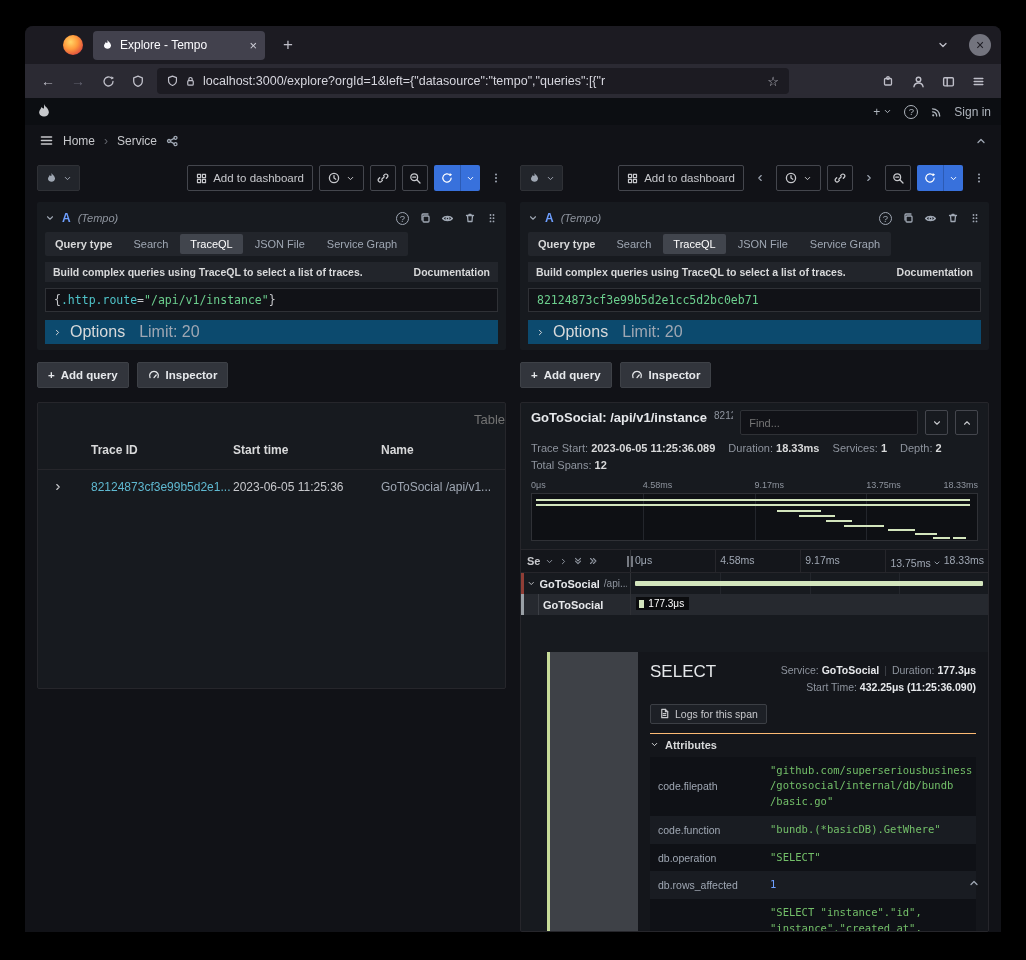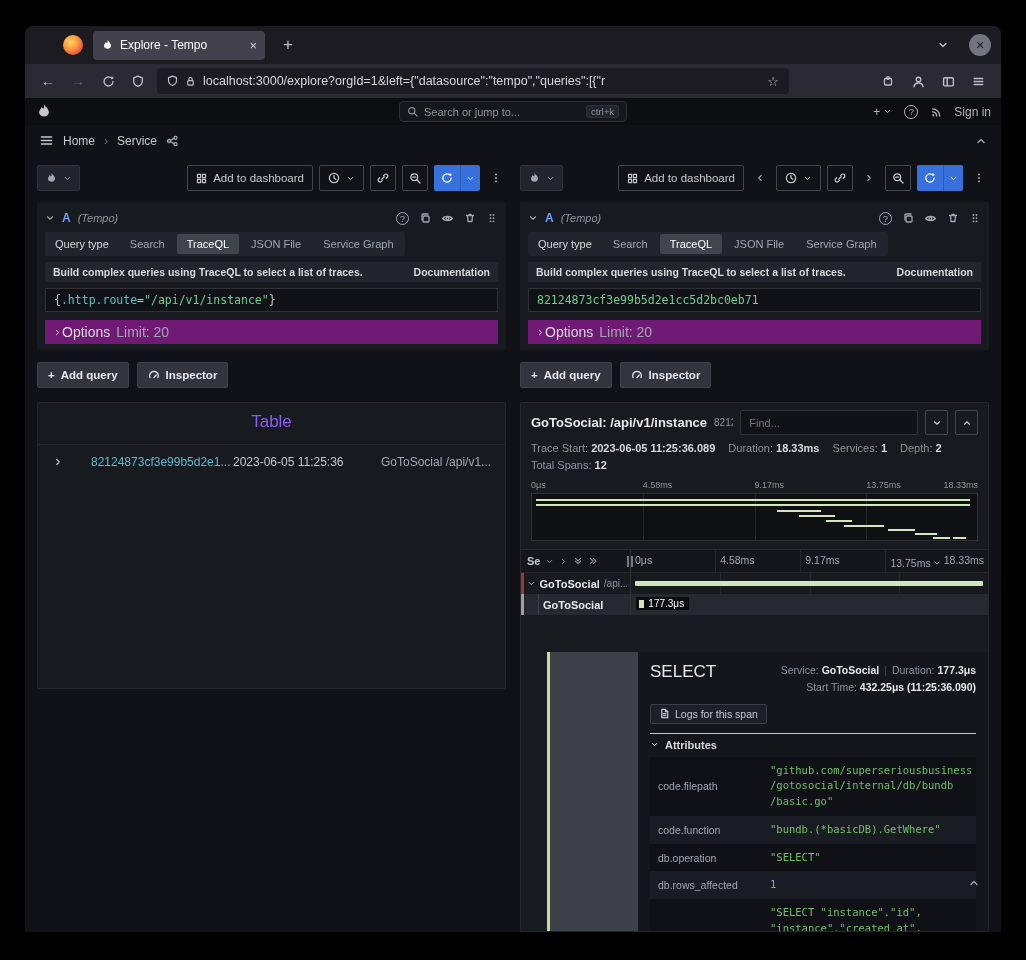--- a/index.html
+++ b/index.html
@@ -57,50 +57,50 @@
   .btn-run { height:26px; background:#3871dc; border-radius:2px; display:flex; align-items:stretch; color:#fff; }
   .run-main { display:flex; align-items:center; padding:0 7px; }
   .run-caret { display:flex; align-items:center; padding:0 5px; border-left:1px solid #2c5bb4; }
 
   .qcard { background:#171a1f; border-radius:2px; padding:6px 8px; margin-bottom:10px; }
   .qhead { height:20px; display:flex; align-items:center; gap:7px; margin-bottom:4px; color:#9fa7b3; }
   .refid { color:#6e9fff; font-size:12px; font-weight:700; }
   .ds-hint { font-style:italic; font-size:11px; color:#8e949e; }
   .qhead .icons { margin-left:auto; display:flex; gap:10px; align-items:center; }
   .tabsrow { display:flex; align-items:stretch; background:#22252b; border-radius:2px; height:24px; width:fit-content; margin-bottom:6px; font-size:11px; }
-  .tabs-label { display:flex; align-items:center; padding:0 10px; color:#d8d9da; font-weight:400;text-align:center; }
+  .tabs-label { display:flex; align-items:center; padding:0 10px; color:#d8d9da; font-weight:700;text-align:center; }
   .tab-item { display:flex; align-items:center; padding:0 10px; color:#9fa7b3; border-radius:2px; margin:2px 1px; }
   .tab-item.active { background:#41454d; color:#fff; }
   .helper { height:20px; background:#22252b; display:flex; align-items:center; padding:0 8px; font-size:10.5px; font-weight:700; color:#d8d9da; margin-bottom:6px; }
   .helper .doc { margin-left:auto; }
   .code { height:24px; background:#111217; border:1px solid #2f3136; display:flex; align-items:center; padding:0 8px; font-family:"DejaVu Sans Mono",monospace; font-size:11.5px; margin-bottom:8px; white-space:nowrap; overflow:hidden; }
   .tok-brace { color:#c7c8cc; } .tok-field { color:#4fc3c9; } .tok-op { color:#c7c8cc; } .tok-string { color:#6ccf8e; }
-  .optrow { height:24px; background:#701a75; display:flex; align-items:center; padding:0 8px; font-size:14px; color:#d8d9da; }
+  .optrow { height:24px; background:#0c4a6e; display:flex; align-items:center; gap:8px; padding:0 8px; font-size:16px; color:#d8d9da; }
   .optrow .lim { color:#9fa7b3; margin-left:6px; }
 
   .actions { display:flex; gap:8px; margin:2px 0 14px; }
   .btn-sec { height:26px; background:#32353c; border:1px solid #3e4147; border-radius:2px; color:#e6e8eb; font-size:11.5px; font-weight:600; display:flex; gap:6px; align-items:center; padding:0 10px; }
 
   .panel { background:#171a1f; border:1px solid #26262b; border-radius:2px; }
 
   
   .table-panel { height:287px; display:flex; flex-direction:column; }
-  .panel-title { text-align:center; font-size:17px; color:#8b5cf6; padding:9px 0 12px; }
+  .panel-title { text-align:right; font-size:13px; color:#737373; padding:9px 0 12px; }
   .thead, .trow { display:flex; align-items:center; font-size:12px; }
   .thead { color:#d8d9da; font-weight:700; padding:4px 0 12px; }
   .col-exp { width:53px; padding-left:15px; }
   .col-id { width:142px; } .col-time { width:148px; } .col-name { flex:1; min-width:0; }
   .trow { height:34px; border-top:1px solid #26262b; color:#c7c8cc; }
   .trow .exp { color:#c7c8cc; }
   .tlink { color:#5fb9d1; white-space:nowrap; overflow:hidden; }
   .tname { color:#9fa7b3; white-space:nowrap; overflow:hidden; text-overflow:ellipsis; padding-right:8px; }
 
   
   .trace-panel { flex:1; min-height:0; display:flex; flex-direction:column; overflow:hidden; }
-  .t-head { display:flex; align-items:center; gap:7px; padding:7px 10px 5px; }
+  .t-head { display:flex; gap:7px; padding:7px 10px 5px; }
   .t-title { font-size:13px; font-weight:700; color:#e6e8eb; white-space:nowrap; }
   .t-suffix { font-size:10px; color:#8e949e; white-space:nowrap; overflow:hidden; }
   .find { margin-left:auto; width:178px; height:25px; background:#111217; border:1px solid #2f3136; border-radius:2px; display:flex; align-items:center; padding:0 8px; flex-shrink:0; }
   .find input { width:100%; background:transparent; border:0; outline:0; color:#c7c8cc; font-size:11px; font-family:"Liberation Sans",sans-serif; }
   .t-summary { padding:0 10px 6px; font-size:11px; color:#8e949e; line-height:1.55; }
   .t-summary .v { color:#d8d9da; font-weight:700;margin-top:20px; }
   .t-summary .item { margin-right:10px; }
 
   .mm-wrap { padding:0 10px 8px; }
   .mm-ticks { position:relative; height:13px; font-size:9px; color:#8e949e; }
@@ -235,28 +235,20 @@
         <svg class="ic" width="13" height="13" viewBox="0 0 12 12">
           <path d="M2 3.2h8M2 6h8M2 8.8h8"></path>
         </svg>
       </span>
   </div>
 
   <div class="g-top">
     <svg class="ic" width="18" height="18" viewBox="0 0 14 14">
         <path class="fil" fill="url(#flameG)" stroke="none" d="M7 .8C7.5 3 10.8 3.9 10.8 7.4A3.9 3.9 0 0 1 3.2 7.6C3.2 5.6 4.6 4.8 5.1 3.2 5.8 4.2 6.4 4.5 7 4.1Z"></path>
       </svg>
-    <div class="g-search">
-      <svg class="ic" width="11" height="11" viewBox="0 0 12 12">
-          <circle cx="5.2" cy="5.2" r="3.4"></circle>
-          <path d="M7.8 7.8 11 11"></path>
-        </svg>
-      <span class="ph">Search or jump to...</span>
-      <span class="kbd">ctrl+k</span>
-    </div>
     <div class="g-right">
       <span class="g-plus">
           <span>+</span>
           <svg class="ic" width="9" height="9" viewBox="0 0 12 12">
             <path d="M3 4.5l3 3 3-3"></path>
           </svg>
         </span>
       <span class="q-circle">?</span>
       <span>
           <svg class="ic" width="12" height="12" viewBox="0 0 12 12">
@@ -433,20 +425,26 @@
           <svg class="ic" width="12" height="12" viewBox="0 0 12 12">
               <path d="M2 8.6a4.4 4.4 0 1 1 8 0"></path>
               <path d="M6 8.6l2.2-2.6"></path>
             </svg>
           <span>Inspector</span>
         </span>
       </div>
 
       <div class="panel table-panel">
         <div class="panel-title">Table</div>
+        <div class="thead">
+          <span class="col-exp"></span>
+          <span class="col-id">Trace ID</span>
+          <span class="col-time">Start time</span>
+          <span class="col-name">Name</span>
+        </div>
         <div class="trow">
           <span class="col-exp exp">
               <svg class="ic" width="10" height="10" viewBox="0 0 12 12">
                 <path d="M4.5 3l3 3-3 3"></path>
               </svg>
             </span>
           <span class="col-id tlink">82124873cf3e99b5d2e1...</span>
           <span class="col-time">2023-06-05 11:25:36</span>
           <span class="col-name tname">GoToSocial /api/v1...</span>
         </div>

